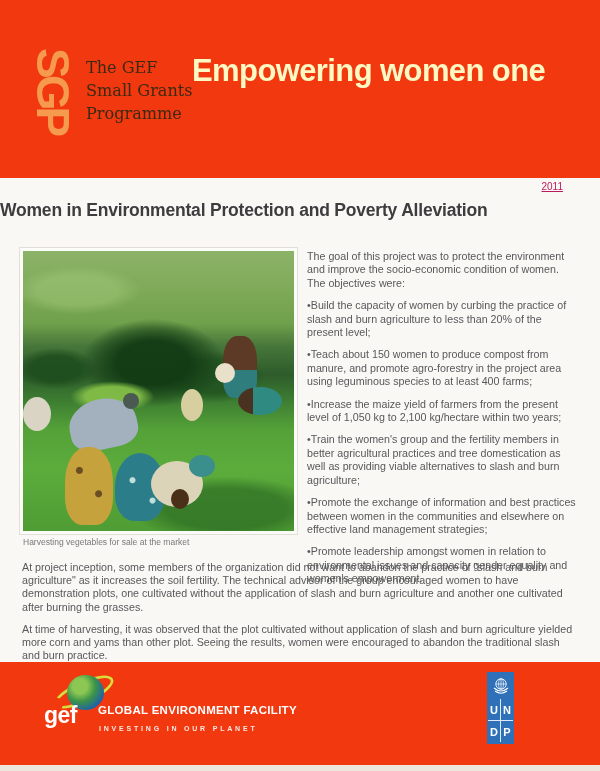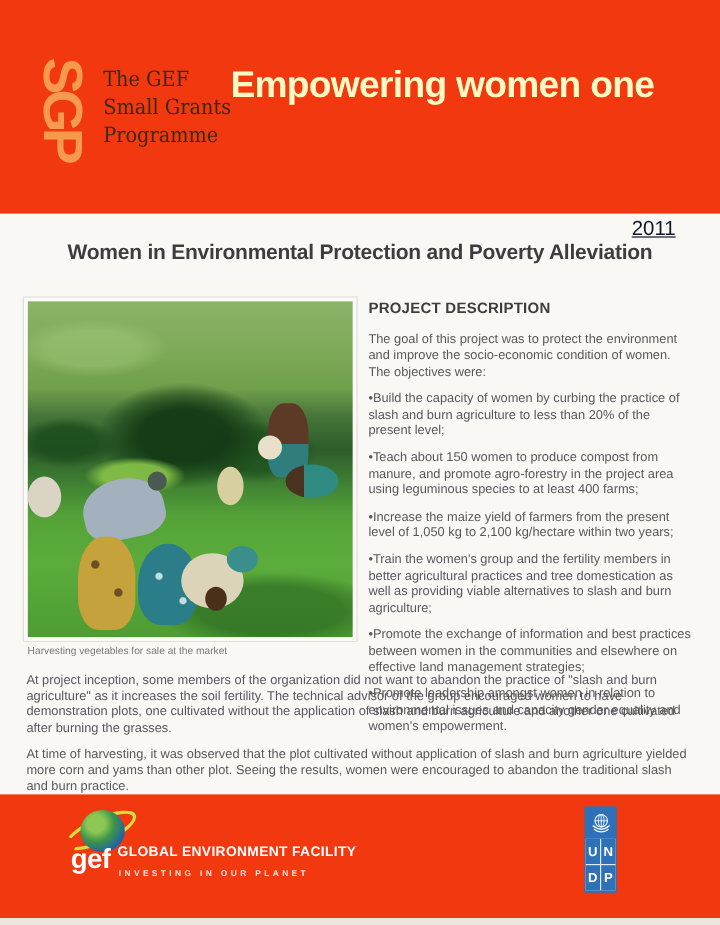--- a/index.html
+++ b/index.html
@@ -8,23 +8,23 @@
 
   
   .header { position:absolute; left:0; top:0; width:600px; height:178px; background:#F1380F; }
   .sgp-acronym { position:absolute; left:30px; top:48px; height:108px; writing-mode:vertical-rl;
                  font-size:46px; font-weight:bold; color:#F69A4E; letter-spacing:-4px; line-height:0.95; }
   .sgp-name { position:absolute; left:86px; top:56px; font-family:"DejaVu Serif", serif;
               color:#3B2A12; font-size:17.5px; line-height:23px; transform:scaleX(0.92); transform-origin:left; }
   .hd-title { position:absolute; left:192px; top:50px; width:395px; color:#fef9c3;
               font-size:31px; font-weight:bold; letter-spacing:-0.6px; line-height:42px; }
 
-  .year { position:absolute; right:37px; top:181px; font-size:17px; color:#0f172a;text-decoration:underline; }
+  .year { position:absolute; right:37px; top:181px; font-size:10px; color:#be185d;text-decoration:underline; }
 
-  .doc-heading { position:absolute; left:0; top:199px; width:600px; text-align:center;
+  .doc-heading { position:absolute; left:0; top:199px; width:600px; 
                  font-size:17.5px; font-weight:bold; color:#3D3D3F; line-height:22.5px; letter-spacing:-0.2px; }
 
   
   .photo { position:absolute; left:20px; top:248px; width:277px; height:286px; overflow:hidden;
            border:3px solid #FBFBF8; box-shadow:0 0 0 1px #E2DFD8;
            background:
              radial-gradient(ellipse 60px 22px at 33% 52%, rgba(130,190,70,0.95) 0 45%, rgba(130,190,70,0) 70%),
              radial-gradient(ellipse 90px 55px at 48% 40%, rgba(18,58,20,0.95) 0 40%, rgba(24,66,24,0.55) 62%, rgba(24,66,24,0) 80%),
              radial-gradient(ellipse 70px 35px at 70% 45%, rgba(30,80,30,0.8) 0 45%, rgba(30,80,30,0) 75%),
              radial-gradient(ellipse 55px 28px at 12% 42%, rgba(28,76,28,0.85) 0 45%, rgba(28,76,28,0) 75%),
@@ -44,21 +44,21 @@
   
   .paras { position:absolute; left:22px; top:561px; width:557px; }
   .paras p { font-size:10.7px; line-height:13.2px; color:#57585A; margin-bottom:9px; }
 
   
   .footer { position:absolute; left:0; top:662px; width:600px; height:103px; background:#F1380F; }
   .globe { position:absolute; left:67px; top:13px; width:37px; height:35px; border-radius:50%;
            background:radial-gradient(circle at 35% 32%, #8CC653 0 22%, #3D9448 45%, #1E62A8 75%, #174C8C 100%); }
   .swoosh { position:absolute; left:52px; top:19px; width:64px; height:22px; border-radius:50%;
             border:3px solid #D8DC3C; border-left-color:transparent; transform:rotate(-24deg); }
-  .gef-word { position:absolute; left:59px; top:40px; color:#FFFFFF; font-size:23px; font-weight:bold; letter-spacing:-0.5px; }
+  .gef-word { position:absolute; left:44px; top:40px; color:#FFFFFF; font-size:23px; font-weight:bold; letter-spacing:-0.5px; }
   .gef-name { position:absolute; left:98px; top:42px; color:#FFFFFF; font-size:11.5px; font-weight:bold; letter-spacing:0.3px; }
   .gef-tagline { position:absolute; left:99px; top:63px; color:rgba(255,255,255,0.88); font-size:7px; font-weight:bold; letter-spacing:2.8px; }
 
   .undp { position:absolute; left:487px; top:10px; width:27px; height:72px; background:#2E71B8;
           display:flex; flex-direction:column; align-items:center; }
   .undp-emblem { margin-top:3px; width:20px; height:22px; }
   .undp-grid { margin:2px 1px 2px 1px; width:25px; flex:1; display:grid;
                grid-template-columns:1fr 1fr; grid-template-rows:1fr 1fr; gap:1px; background:rgba(255,255,255,0.85); }
   .undp-cell { background:#2E71B8; color:#FFFFFF; font-size:11px; font-weight:bold;
                display:flex; align-items:center; justify-content:center; }
@@ -99,21 +99,20 @@
     <div class="pshape" style="left:42px; top:196px; width:48px; height:78px; background:radial-gradient(circle at 30% 30%, #6B4F22 3px, transparent 4px), radial-gradient(circle at 70% 60%, #6B4F22 3px, transparent 4px), #C6A23C; border-radius:45% 45% 35% 35%;"></div>
     <div class="pshape" style="left:92px; top:202px; width:50px; height:68px; background:radial-gradient(circle at 35% 40%, #BFE0DC 2.5px, transparent 3.5px), radial-gradient(circle at 75% 70%, #BFE0DC 2.5px, transparent 3.5px), #2B7D8A; border-radius:50% 50% 38% 38%;"></div>
     <div class="pshape" style="left:128px; top:210px; width:52px; height:46px; background:#DCD4B8;"></div>
     <div class="pshape" style="left:148px; top:238px; width:18px; height:20px; background:#4A3018;"></div>
     <div class="pshape" style="left:166px; top:204px; width:26px; height:22px; background:#3A8F8C;"></div>
   </div>
 
   <div class="caption">Harvesting vegetables for sale at the market</div>
 
   <div class="rcol">
-    <h3>PROJECT DESCRIPTION</h3>
     <p>The goal of this project was to protect the environment and improve the socio-economic condition of women. The objectives were:</p>
     <div class="bullet">Build the capacity of women by curbing the practice of slash and burn agriculture to less than 20% of the present level;</div>
     <div class="bullet">Teach about 150 women to produce compost from manure, and promote agro-forestry in the project area using leguminous species to at least 400 farms;</div>
     <div class="bullet">Increase the maize yield of farmers from the present level of 1,050 kg to 2,100 kg/hectare within two years;</div>
     <div class="bullet">Train the women's group and the fertility members in better agricultural practices and tree domestication as well as providing viable alternatives to slash and burn agriculture;</div>
     <div class="bullet">Promote the exchange of information and best practices between women in the communities and elsewhere on effective land management strategies;</div>
     <div class="bullet">Promote leadership amongst women in relation to environmental issues and capacity gender equality and women's empowerment.</div>
   </div>
 
   <div class="paras">

